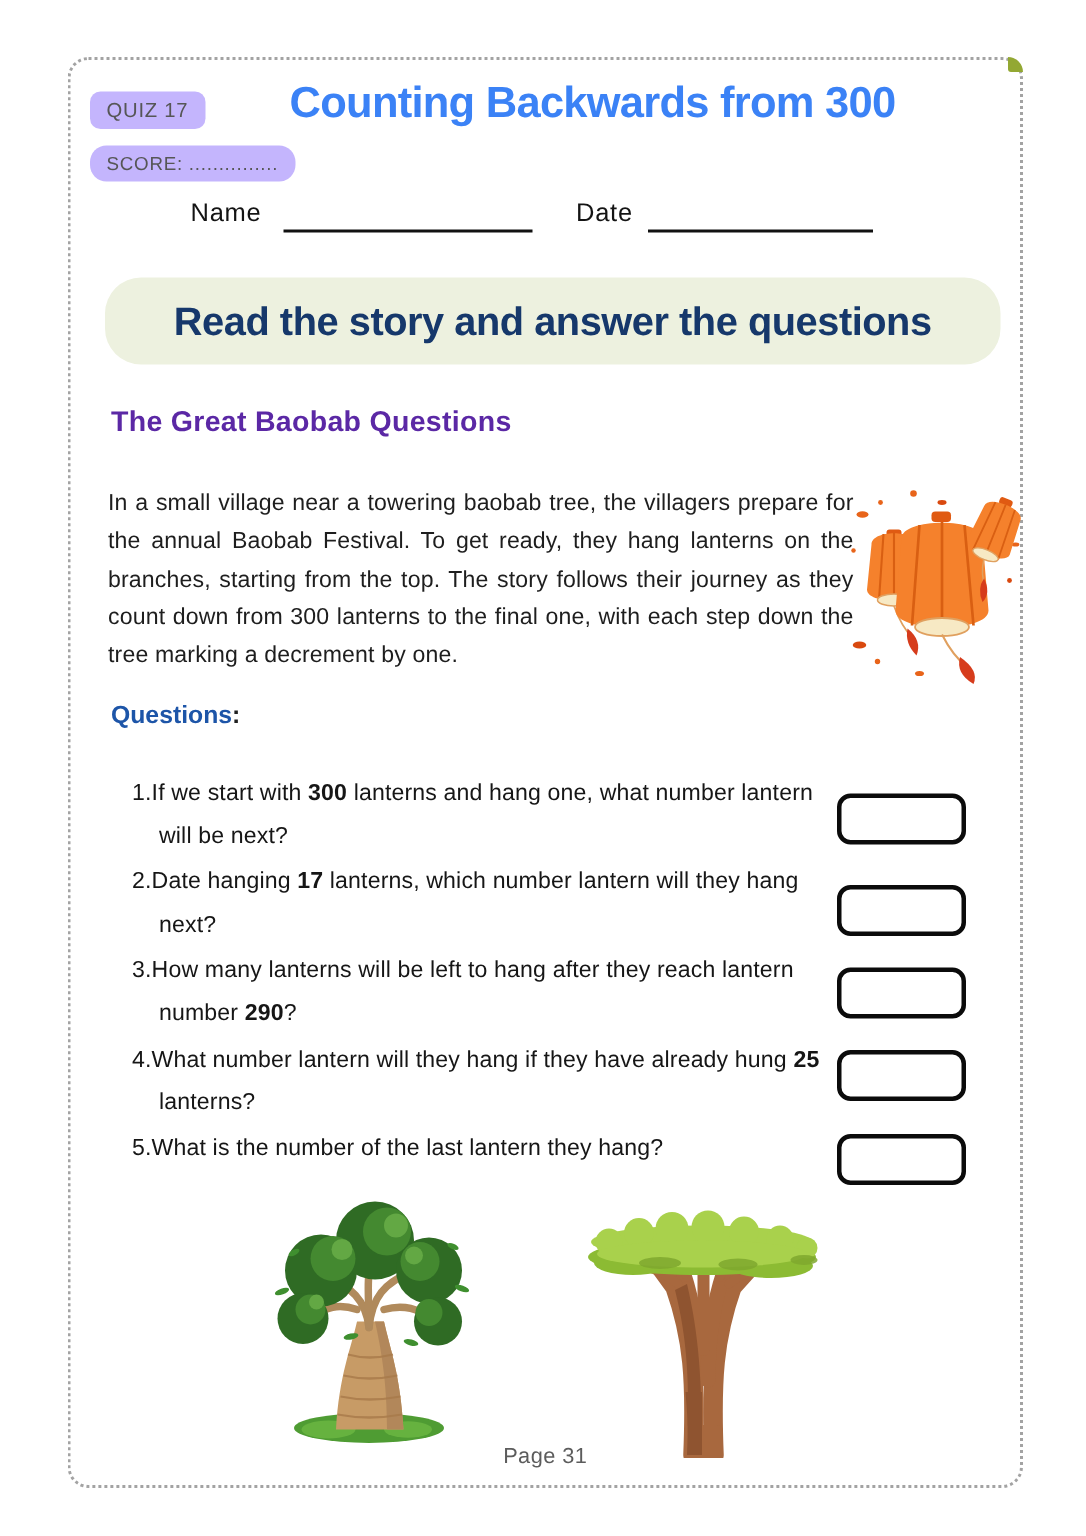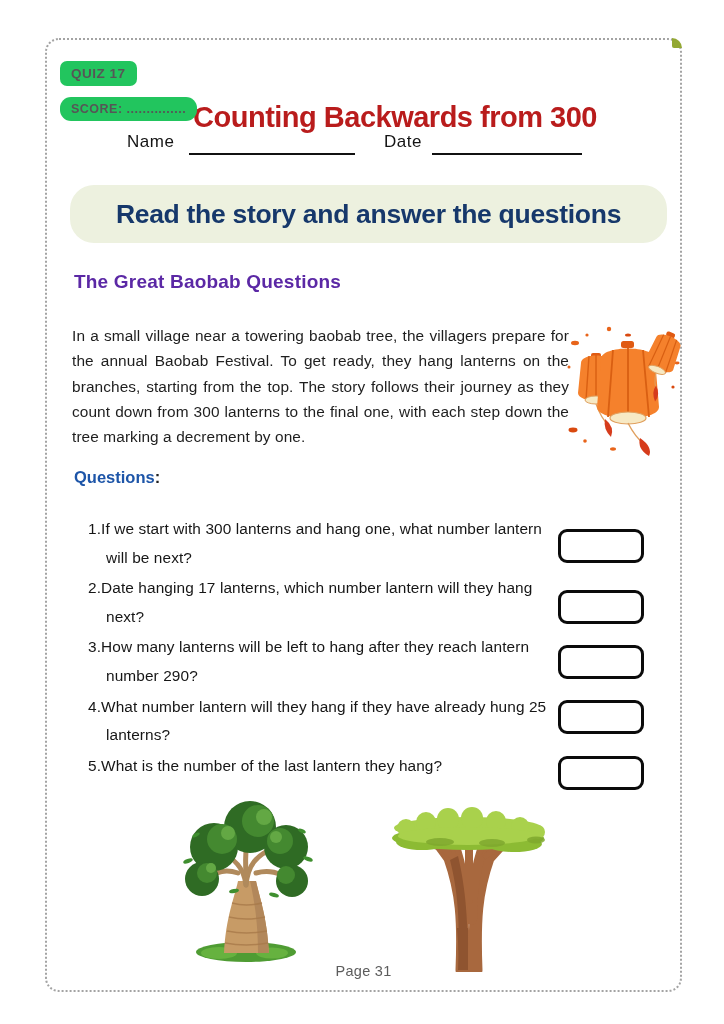--- a/index.html
+++ b/index.html
@@ -1,24 +1,24 @@
 <!DOCTYPE html>
 <html><head>
 <meta charset="utf-8">
 <style>
   html,body{margin:0;padding:0;background:#ffffff;}
   body{width:724px;height:1024px;position:relative;font-family:"Liberation Sans","DejaVu Sans",sans-serif;overflow:hidden;}
   #sheet{position:absolute;left:45px;top:38px;width:633px;height:950px;border:2px dotted #a3a3a3;border-radius:14px;background:#ffffff;}
   .corner-accent{position:absolute;right:-2px;top:-2px;width:10px;height:10px;background:#93a833;border-radius:0 10px 0 2px;}
 
-  .badge{position:absolute;background:#22c55e;border-radius:7px;color:#565656;font-weight:bold;letter-spacing:.5px;padding:5px 11px;font-size:13.5px;}
+  .badge{position:absolute;background:#c4b5fd;border-radius:7px;color:#565656;font-weight:normal;letter-spacing:.5px;padding:5px 11px;font-size:13.5px;}
   #quiz-badge{left:13px;top:21px;}
   #score-badge{left:13px;top:57px;font-size:12.5px;border-radius:11px;}
 
-  #page-title{position:absolute;left:113px;top:13px;width:470px;text-align:center;color:#b91c1c;font-size:29px;font-weight:bold;letter-spacing:-0.5px;white-space:nowrap;margin-top:48px;}
+  #page-title{position:absolute;left:113px;top:13px;width:470px;text-align:center;color:#3b82f6;font-size:29px;font-weight:bold;letter-spacing:-0.5px;white-space:nowrap;}
 
   .nd-label{position:absolute;top:92px;font-size:17px;color:#141414;letter-spacing:.5px;}
   #name-label{left:80px;}
   #date-label{left:337px;}
   .write-line{position:absolute;top:113px;border-bottom:2.5px solid #111;height:0;}
   #name-line{left:142px;width:166px;}
   #date-line{left:385px;width:150px;}
 
   #banner{position:absolute;left:23px;top:145px;width:597px;height:58px;background:#edf1df;border-radius:24px;display:flex;align-items:center;justify-content:center;}
   #banner .banner-text{color:#16386b;font-size:26.5px;font-weight:bold;letter-spacing:-0.3px;white-space:nowrap;}
@@ -26,21 +26,21 @@
   #story-heading{position:absolute;left:27px;top:231px;font-size:19px;font-weight:bold;color:#5b28a5;letter-spacing:.2px;}
   #story-body{position:absolute;left:25px;top:283px;width:497px;font-size:15.4px;line-height:25.3px;color:#1e1e1e;text-align:justify;letter-spacing:.1px;}
 
   #questions-label{position:absolute;left:27px;top:428px;font-size:16.5px;font-weight:bold;}
   #questions-label .q-word{color:#1d55a8;}
   #questions-label .q-colon{color:#202020;}
 
   #question-list{position:absolute;left:41px;top:475px;width:472px;font-size:15.4px;line-height:28.6px;color:#161616;}
   .q-item{padding-left:18px;text-indent:-18px;margin-bottom:2px;letter-spacing:.1px;}
   .q-num{font-weight:normal;}
-  .q-bold{font-weight:normal;}
+  .q-bold{font-weight:bold;}
 
   .answer-box{position:absolute;left:511px;width:86px;height:34px;border:3.5px solid #0b0b0b;border-radius:9px;background:#fff;box-sizing:border-box;}
   #answer-box-1{top:489px;}
   #answer-box-2{top:550px;}
   #answer-box-3{top:605px;}
   #answer-box-4{top:660px;}
   #answer-box-5{top:716px;}
 
   .illus{position:absolute;}
   #lanterns{left:518px;top:283px;width:118px;height:134px;}

